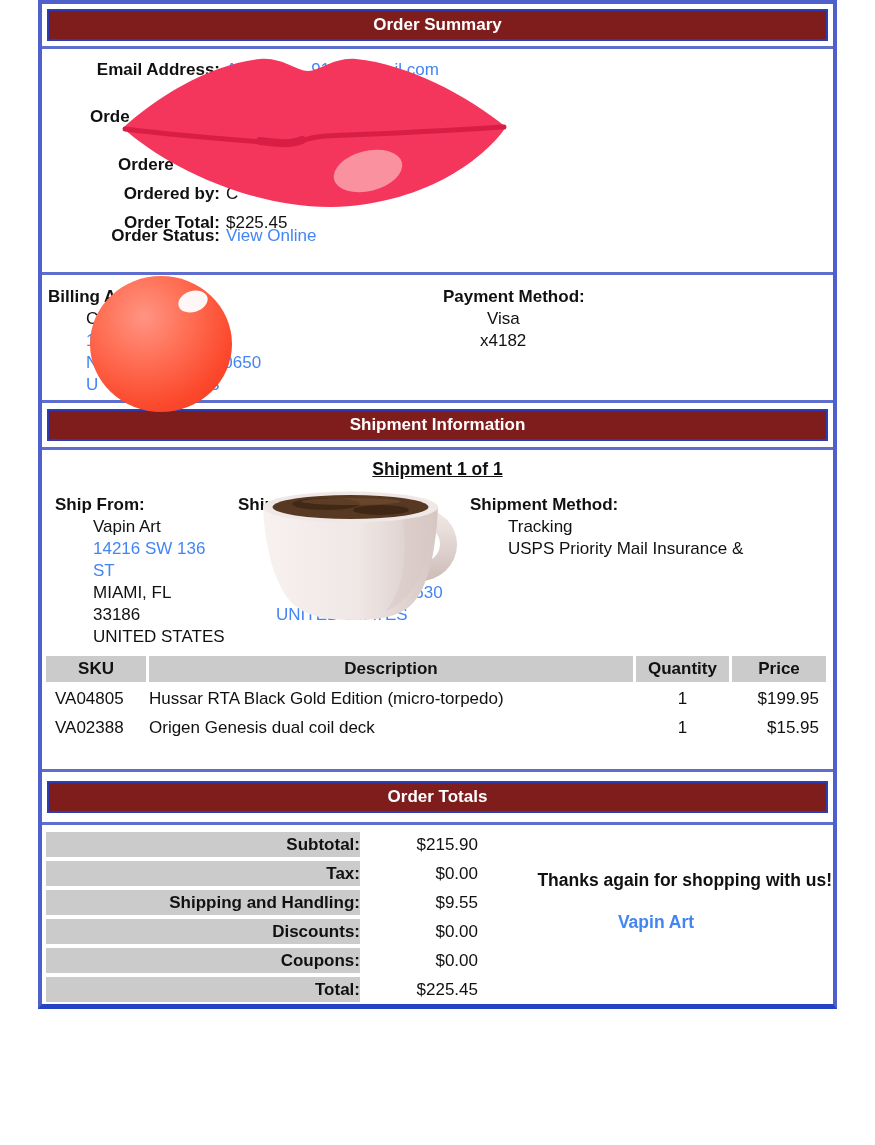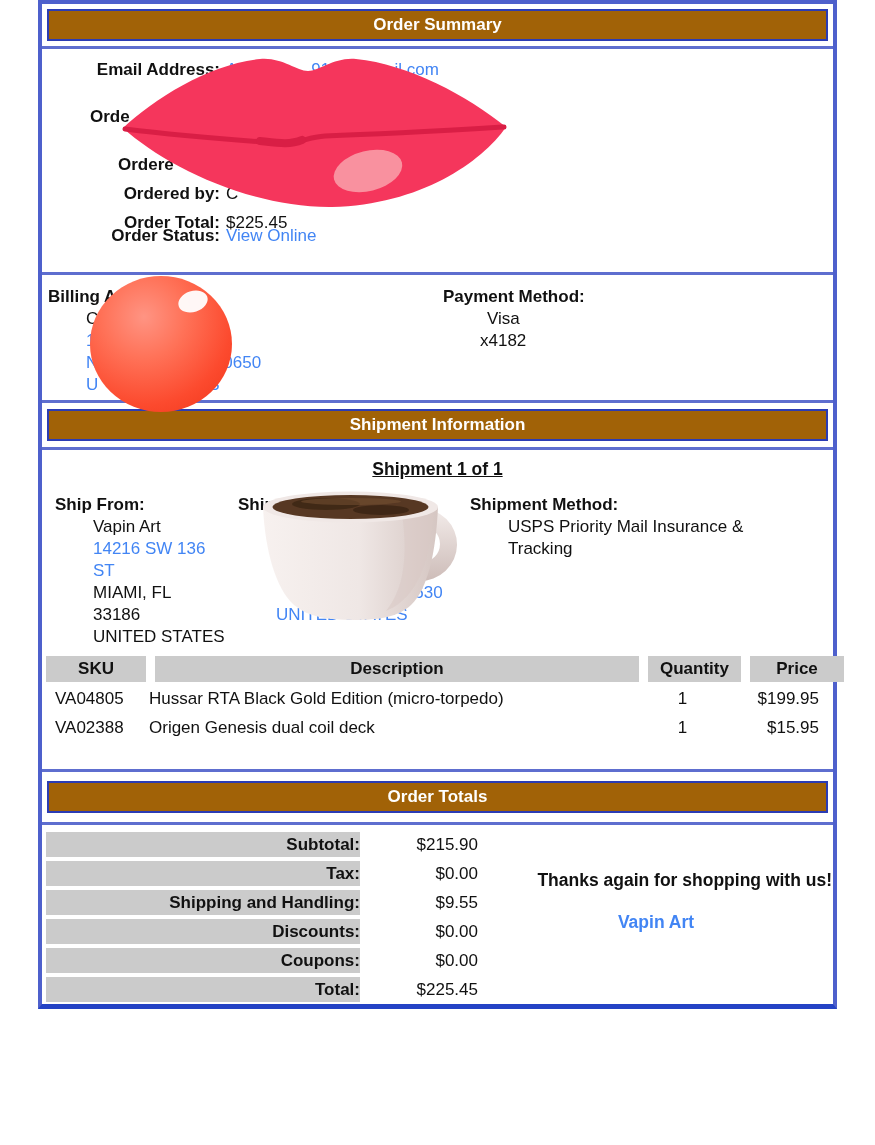--- a/index.html
+++ b/index.html
@@ -7,21 +7,21 @@
        font-family:"Liberation Sans", sans-serif;color:#111;
        -webkit-font-smoothing:antialiased;}
   .page{position:absolute;left:0;top:0;width:875px;height:1145px;}
 
   
   .doc{position:absolute;left:38px;top:0;width:799px;box-sizing:border-box;
        border:4px solid #4E60CC;border-bottom:5px solid #2443C5;background:#fff;z-index:1;}
 
   .hdrbox{padding:5px;}
   .hdrbox.tall{padding:9px 5px;}
-  .hdrbar{border:2px solid #2B3CB4;background:#a16207;color:#fff;font-weight:700;
+  .hdrbar{border:2px solid #2B3CB4;background:#7f1d1d;color:#fff;font-weight:700;
           text-align:center;font-size:17px;height:28px;line-height:28px;}
   .divider{height:3px;background:#5E6ECF;}
 
   .blk{position:relative;font-size:17px;background:#fff;}
   #order-info{height:223px;}
   #billing{height:125px;}
   #shipment{height:319px;}
   #totals-block{height:179px;}
 
   .row{position:absolute;left:8px;line-height:22px;white-space:nowrap;}
@@ -34,21 +34,21 @@
   .addr-col .col-lbl{font-weight:700;}
   .addr-lines{margin-left:38px;}
   .addr-line{line-height:22px;min-height:22px;}
   .frag{display:inline-block;}
 
   .subtitle{position:absolute;top:9px;left:0;width:100%;text-align:center;
             font-weight:700;font-size:17.5px;text-decoration:underline;}
 
   
   .items{position:absolute;left:4px;top:206px;width:783px;}
-  .i-head{display:flex;gap:9px;}
+  .i-head{display:flex;gap:3px;}
   .i-head span{background:#CBCBCB;font-weight:700;text-align:center;height:26px;line-height:26px;}
   .c-sku{width:100px;flex:none;}
   .c-desc{width:484px;flex:none;}
   .c-qty{width:93px;flex:none;}
   .c-price{width:94px;flex:none;}
   .item-row{display:flex;gap:3px;height:29px;line-height:29px;}
   .item-row:first-of-type{margin-top:2px;}
   .item-row .c-sku{padding-left:9px;box-sizing:border-box;}
   .item-row .c-qty{text-align:center;}
   .item-row .c-price{text-align:right;padding-right:7px;box-sizing:border-box;}
@@ -149,22 +149,22 @@
             <div class="addr-line link"><span class="frag" style="margin-left: 57px;">n Plaza</span></div>
             <div class="addr-line link">&nbsp;</div>
             <div class="addr-line link"><span class="frag" style="margin-left: 92px;">CA 90630</span></div>
             <div class="addr-line link"><span class="frag" style="margin-left: 0px;">UNITED STATES</span></div>
           </div>
       </div>
 
       <div class="addr-col" style="left:428px;top:44px">
         <div class="col-lbl">Shipment Method:</div>
         <div class="addr-lines">
+            <div class="addr-line">Tracking</div>
             <div class="addr-line">USPS Priority Mail Insurance &amp;</div>
-            <div class="addr-line">Tracking</div>
           </div>
       </div>
 
       <div class="items">
         <div class="i-head" id="item-headers">
             <span class="c-sku">SKU</span>
             <span class="c-desc">Description</span>
             <span class="c-qty">Quantity</span>
             <span class="c-price">Price</span>
           </div>

